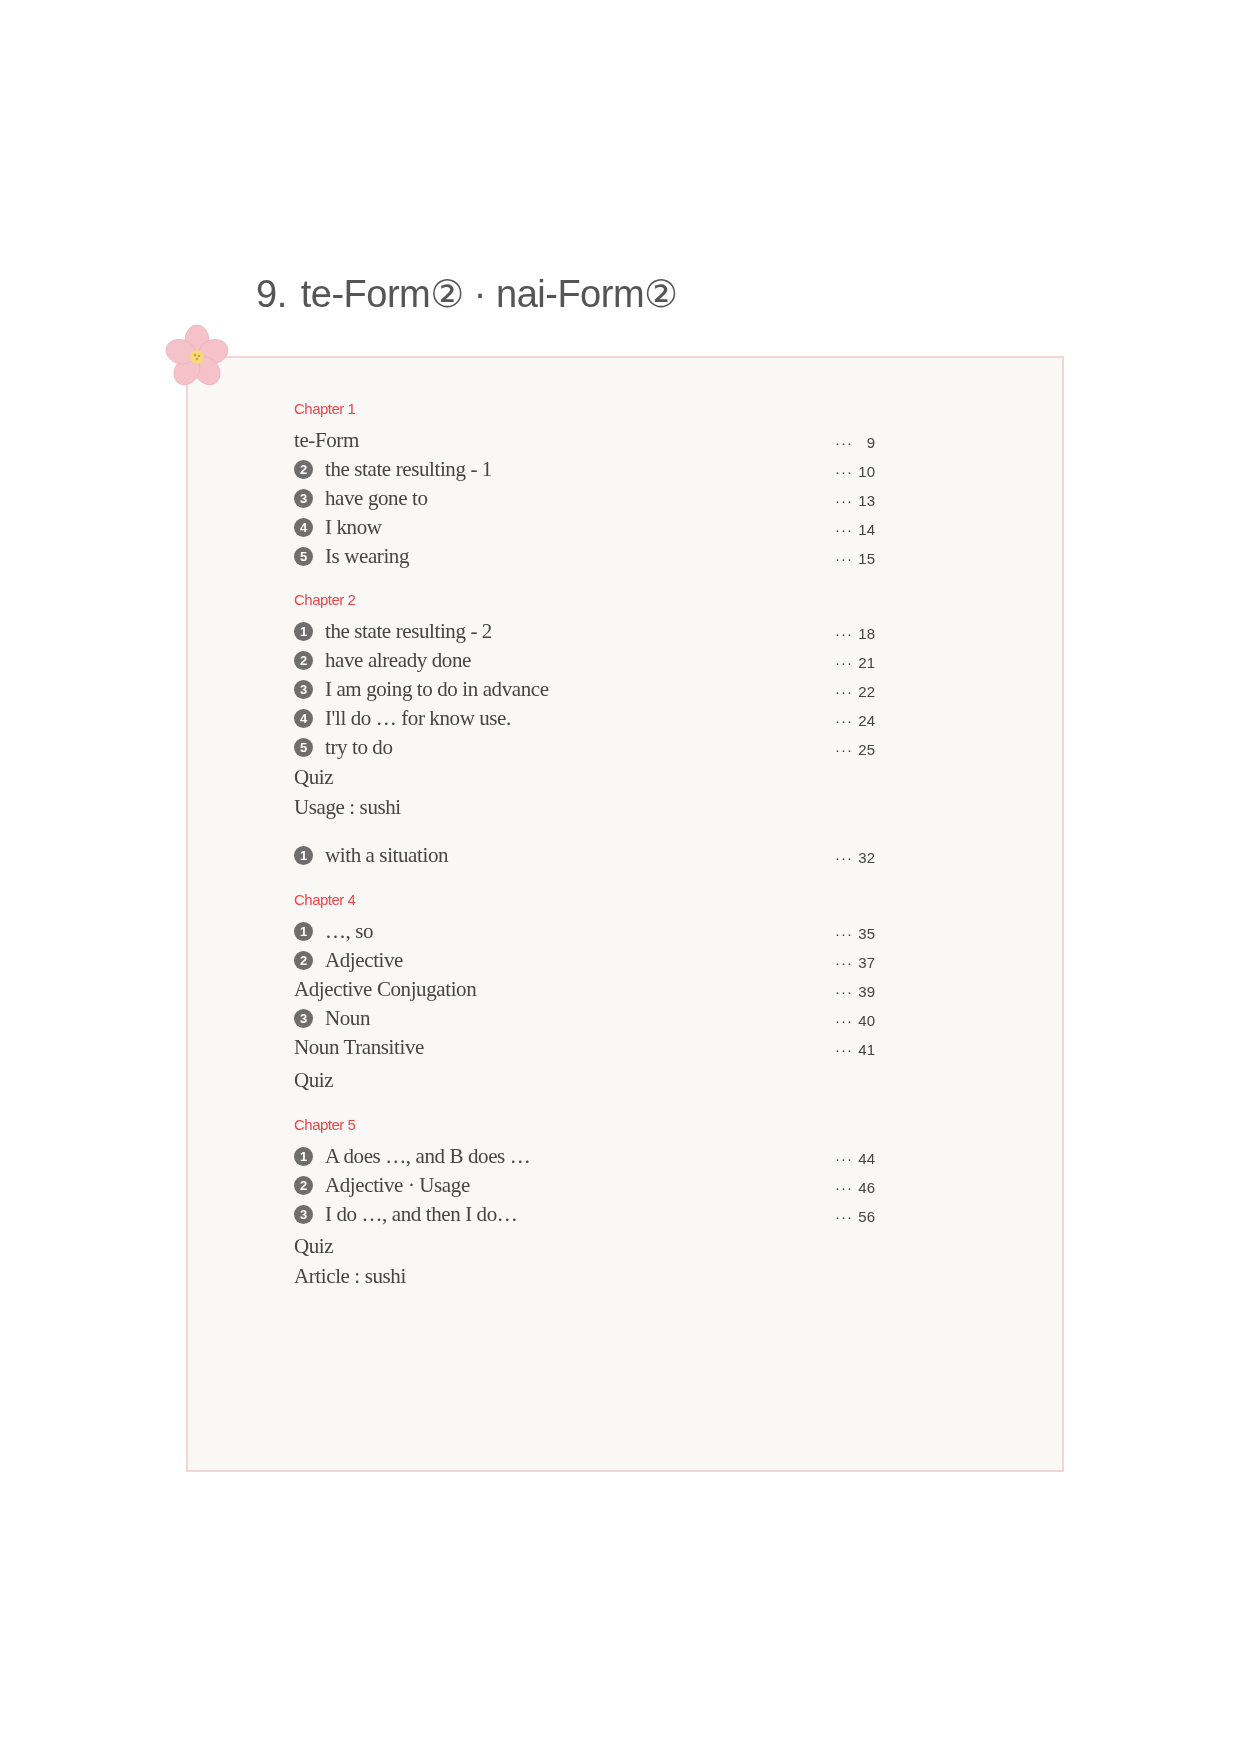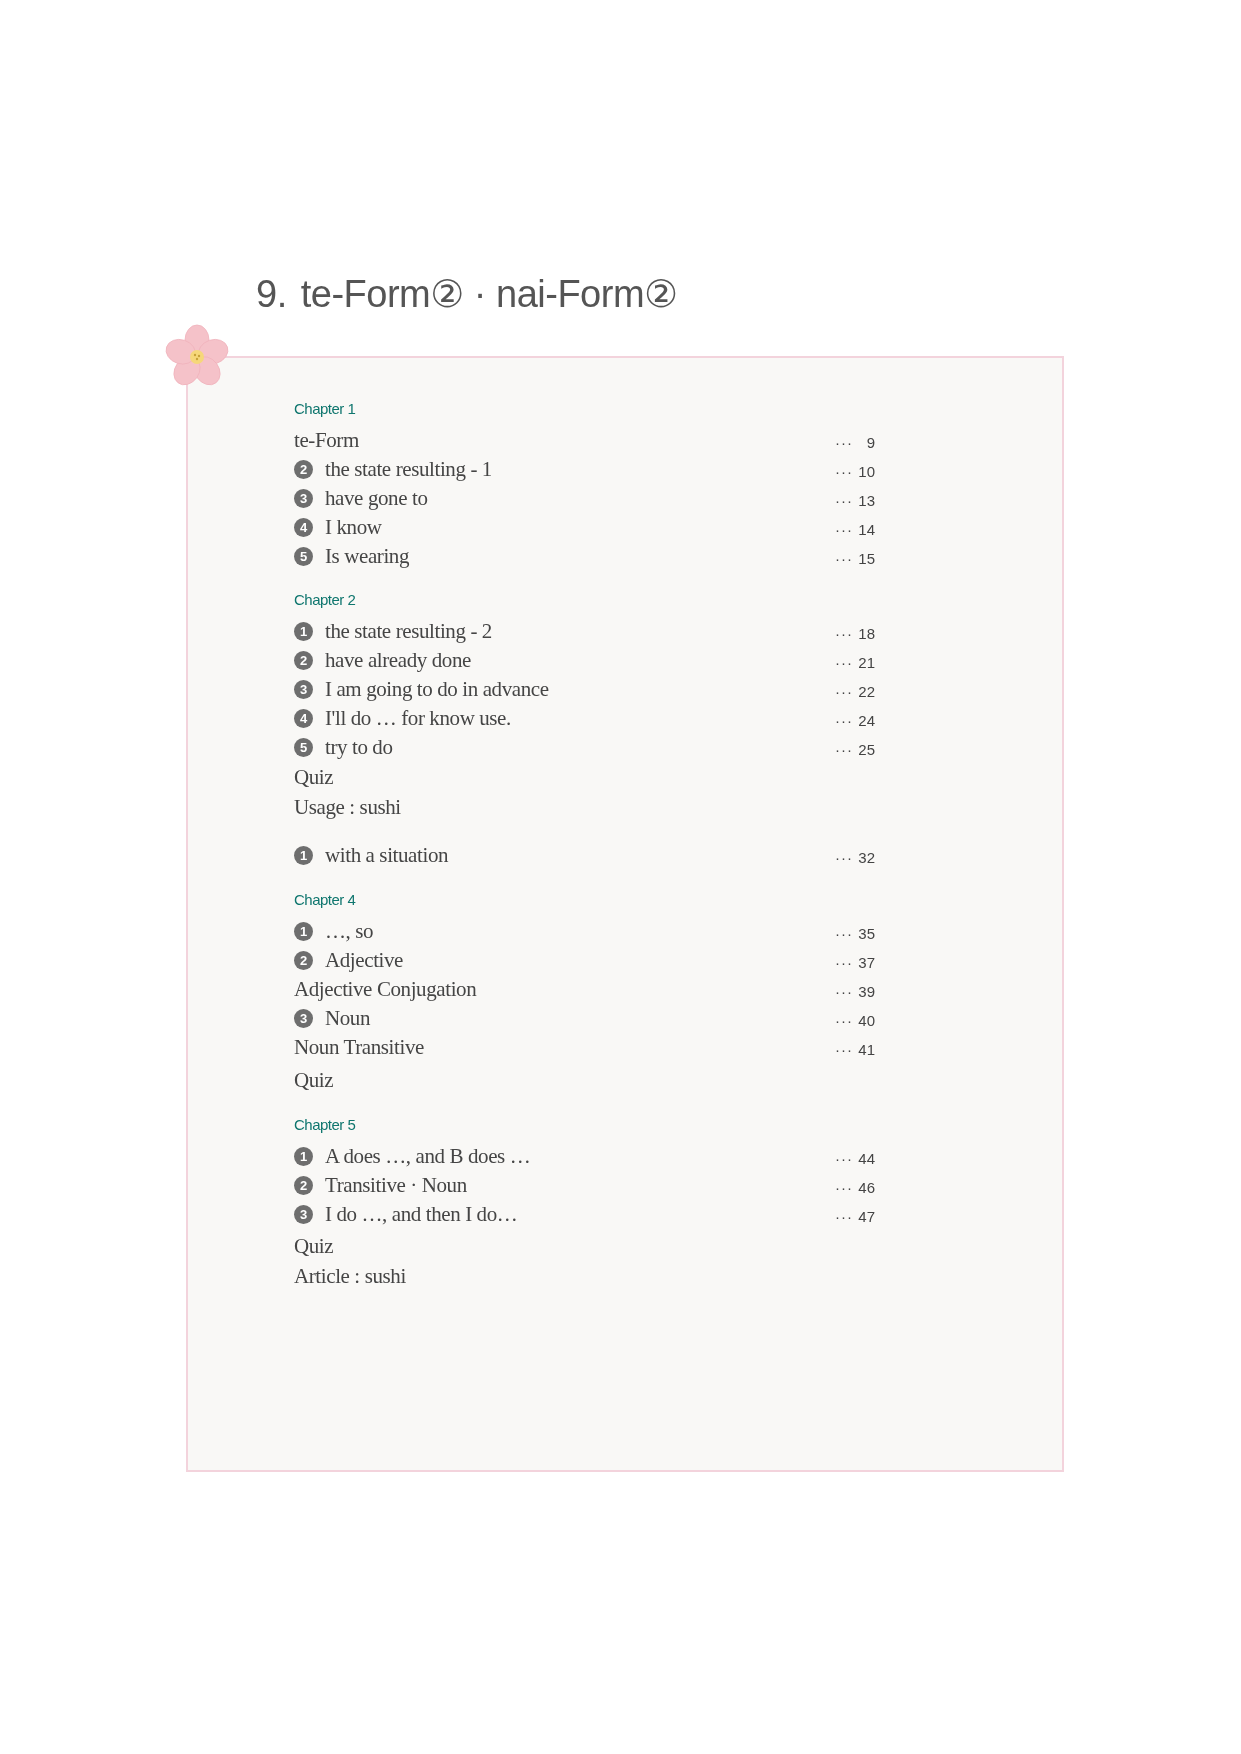--- a/index.html
+++ b/index.html
@@ -36,21 +36,21 @@
     }
     .toc {
       position: absolute;
       left: 294px; top: 398px;
       width: 590px;
     }
     .chapter { margin-bottom: 18px; }
     .chapter-label {
       font-family: "Liberation Sans", "DejaVu Sans", sans-serif;
       font-size: 15px;
-      color: #0f766e;
+      color: #ef4444;
       height: 22px;
       line-height: 22px;
       margin-bottom: 6px;
       letter-spacing: -0.5px;
     }
     .entry {
       position: relative;
       height: 29px;
       line-height: 29px;
       font-size: 21px;
@@ -141,19 +141,19 @@
     <div class="entry"><span class="bullet">2</span><span>Adjective</span><span class="page-ref"><span class="dots">···</span><span class="pnum">37</span></span></div>
     <div class="entry"><span>Adjective Conjugation</span><span class="page-ref"><span class="dots">···</span><span class="pnum">39</span></span></div>
     <div class="entry"><span class="bullet">3</span><span>Noun</span><span class="page-ref"><span class="dots">···</span><span class="pnum">40</span></span></div>
     <div class="entry"><span>Noun Transitive</span><span class="page-ref"><span class="dots">···</span><span class="pnum">41</span></span></div>
     <div class="entry tall" style="margin-top:3px"><span>Quiz</span></div>
   </div>
 
   <div class="chapter">
     <div class="chapter-label">Chapter 5</div>
     <div class="entry"><span class="bullet">1</span><span>A does …, and B does …</span><span class="page-ref"><span class="dots">···</span><span class="pnum">44</span></span></div>
-    <div class="entry"><span class="bullet">2</span><span>Transitive · Noun</span><span class="page-ref"><span class="dots">···</span><span class="pnum">46</span></span></div>
-    <div class="entry"><span class="bullet">3</span><span>I do …, and then I do…</span><span class="page-ref"><span class="dots">···</span><span class="pnum">47</span></span></div>
+    <div class="entry"><span class="bullet">2</span><span>Adjective · Usage</span><span class="page-ref"><span class="dots">···</span><span class="pnum">46</span></span></div>
+    <div class="entry"><span class="bullet">3</span><span>I do …, and then I do…</span><span class="page-ref"><span class="dots">···</span><span class="pnum">56</span></span></div>
     <div class="entry tall" style="margin-top:2px"><span>Quiz</span></div>
     <div class="entry"><span>Article :   sushi</span></div>
   </div>
 
 </div>
 
 </body></html>

